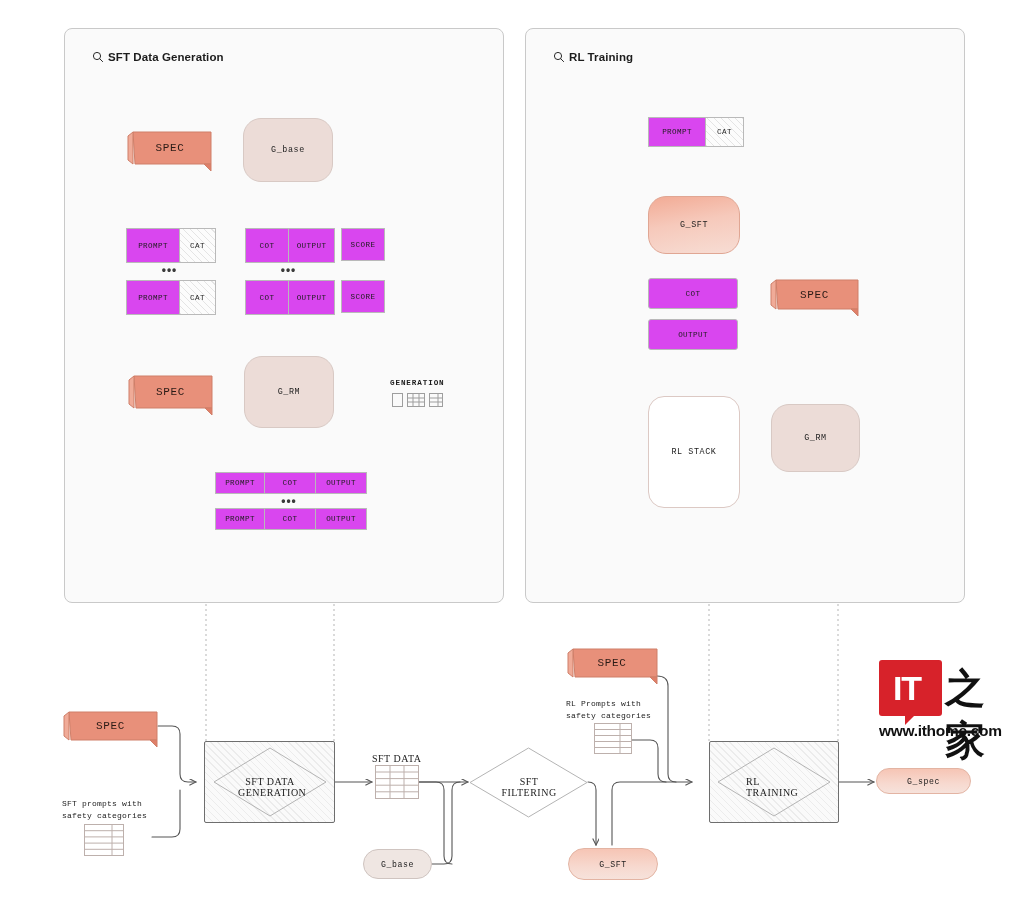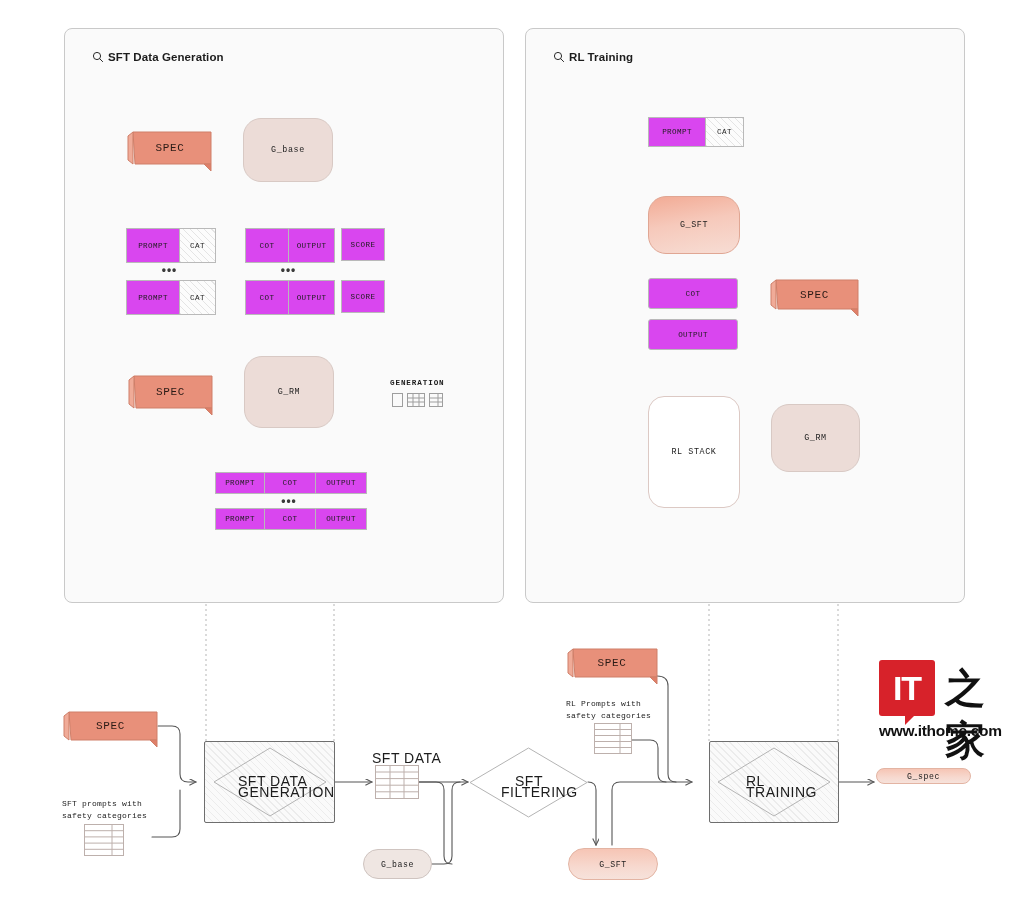--- a/index.html
+++ b/index.html
@@ -92,41 +92,42 @@
 
   
   .procbox{
     border:1px solid #6e6e6e;
     background:#fafafa;
     background-image:repeating-linear-gradient(45deg,#ececec 0 1px,transparent 1px 5px);
     border-radius:2px;
   }
   .flowlabel{
     position:absolute;
-    font-family:Liberation Sans, sans-serif;
-    font-size:14px;color:#1c1c1c;letter-spacing:.5px;
+    font-family:Liberation Serif, serif;
+    font-size:10px;color:#1c1c1c;letter-spacing:.5px;
     line-height:11px;white-space:pre;
   }
   .caption{
     position:absolute;
     font-family:"Liberation Mono", monospace;
     font-size:8px;color:#1c1c1c;letter-spacing:.2px;
     line-height:12px;white-space:pre;
   }
   .filtering-lbl{
     position:absolute;
     font-family:"Liberation Mono", monospace;
     font-size:7.6px;color:#1c1c1c;letter-spacing:.9px;font-weight:bold;
   }
 
   
   .wm{position:absolute;}
   .wm-box{
     width:56px;height:56px;background:#d7222a;border-radius:3px;
     position:relative;
+    padding-left:7px;
   }
   .wm-it{
     position:absolute;left:0;top:0;width:56px;height:56px;
     display:flex;align-items:center;justify-content:center;
     color:#fff;font-weight:bold;font-size:34px;
     font-family:"Liberation Sans",sans-serif;letter-spacing:-1px;
   }
   .wm-tail{
     position:absolute;left:26px;bottom:-9px;width:0;height:0;
     border-left:9px solid #d7222a;border-bottom:9px solid transparent;
@@ -412,21 +413,21 @@
     </g>
   </svg>
 
   <div class="abs procbox" style="left:709px;top:741px;width:130px;height:82px;"></div>
   <svg class="abs" style="left:716px;top:746px;" width="116" height="72" viewBox="0 0 116 72">
     <path d="M58,2 L114,36 L58,70 L2,36 Z" fill="none" stroke="#b4b4b4" stroke-width="1"></path>
   </svg>
   <div class="flowlabel" style="left:746px;top:776px;width:56px;">RL
 TRAINING</div>
 
-  <div class="abs pill salmon" style="left:876px;top:768px;width:95px;height:16px;">G_spec</div>
+  <div class="abs pill salmon" style="left:876px;top:768px;width:95px;height:26px;">G_spec</div>
 
   <div class="wm" style="left:879px;top:660px;width:140px;height:90px;">
     <div class="wm-box">
       <div class="wm-it">IT</div>
       <div class="wm-tail"></div>
     </div>
     <div class="wm-cn">之家</div>
     <div class="wm-url">www.ithome.com</div>
   </div>
 

